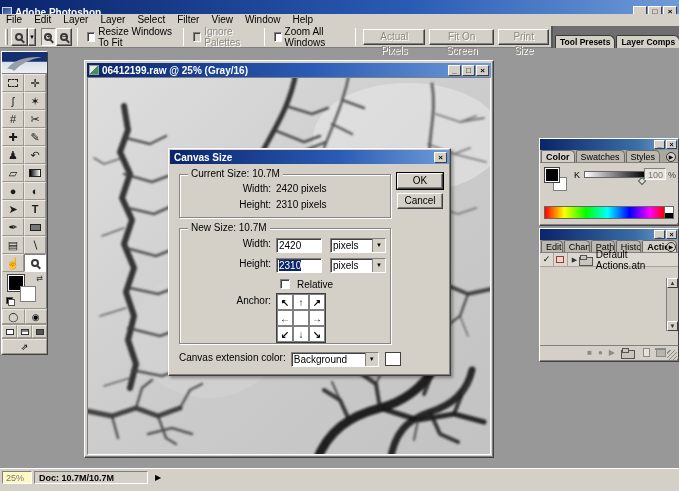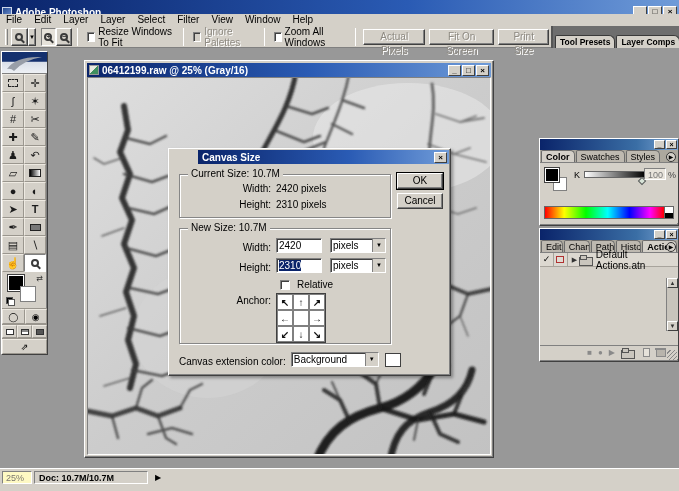--- a/index.html
+++ b/index.html
@@ -105,25 +105,25 @@
   .sbtn.bottom { position:absolute; bottom:0; left:0; right:0; }
   .act-bar { height:14px; border-top:1px solid #808080; background:#d4d0c8; display:flex; align-items:center; justify-content:flex-end; gap:6px; padding-right:14px; color:#8a8a8a; font-size:8px; }
   .pagei { display:inline-block; width:7px; height:9px; background:#e6e2da; border:1px solid #8a8a8a; }
   .trashi { display:inline-block; position:relative; width:8px; height:9px; }
   .trashi::before { content:""; position:absolute; left:0; bottom:0; width:8px; height:7px; background:#b8b4ac; border:1px solid #8a8a8a; }
   .trashi::after { content:""; position:absolute; left:-1px; top:0; width:10px; height:2px; background:#8a8a8a; }
   .gripres { position:absolute; right:1px; bottom:1px; width:10px; height:10px; background:repeating-linear-gradient(135deg,#d4d0c8 0 2px,#888 2px 3px); }
 
   
   .dialog { position:absolute; left:168px; top:148px; width:283px; height:228px; background:#d4d0c8; border:1px solid; border-color:#fff #404040 #404040 #fff; box-shadow:inset -1px -1px 0 #808080, 2px 2px 3px rgba(0,0,0,.35); padding:1px; }
-  .dlg-title { height:14px; background:linear-gradient(90deg,#0a246a,#2a5bb4 60%,#6f9bd8); display:flex; align-items:center; padding:0 2px 0 4px;margin-left:28px; }
+  .dlg-title { height:14px; background:linear-gradient(90deg,#0a246a,#2a5bb4 60%,#6f9bd8); display:flex; align-items:center; padding:0 2px 0 4px; }
   .dlg-title .ttext { color:#fff; font-weight:bold; font-size:10px; flex:1; }
   .groupbox { position:absolute; left:10px; width:212px; border:1px solid #868686; box-shadow:1px 1px 0 #fff, inset 1px 1px 0 #fff; }
   .legend { position:absolute; top:-7px; left:8px; background:#d4d0c8; padding:0 3px; font-size:10px; }
-  .row { position:absolute; left:0; right:0; display:flex; align-items:flex-end; }
+  .row { position:absolute; left:0; right:0; display:flex; align-items:flex-start; }
   .rlabel { width:96px; text-align:right; padding-right:5px; font-size:10px; }
   .val { font-size:10px; }
   .field { width:46px; height:15px; background:#fff; border:1px solid; border-color:#808080 #fff #fff #808080; box-shadow:inset 1px 1px 0 #404040; font-size:10px; padding:1px 2px; }
   .field .sel { background:#0a246a; color:#fff; }
   .combo { display:flex; width:56px; height:15px; background:#fff; border:1px solid; border-color:#808080 #fff #fff #808080; box-shadow:inset 1px 1px 0 #404040; margin-left:8px; }
   .combo .ctext { flex:1; font-size:10px; padding:1px 2px; }
   .combo .cbtn { width:13px; background:#d4d0c8; border-left:1px solid #808080; font-size:6px; line-height:13px; text-align:center; }
   .anchor-grid { display:grid; grid-template-columns:16px 16px 16px; grid-template-rows:16px 16px 16px; border:1px solid #404040; }
   .acell { background:#fff; border:1px solid #808080; display:flex; align-items:center; justify-content:center; font-size:10px; font-weight:bold; color:#111; }
   .dlg-ok { position:absolute; left:228px; top:24px; width:46px; height:16px; outline:1px solid #000; }

